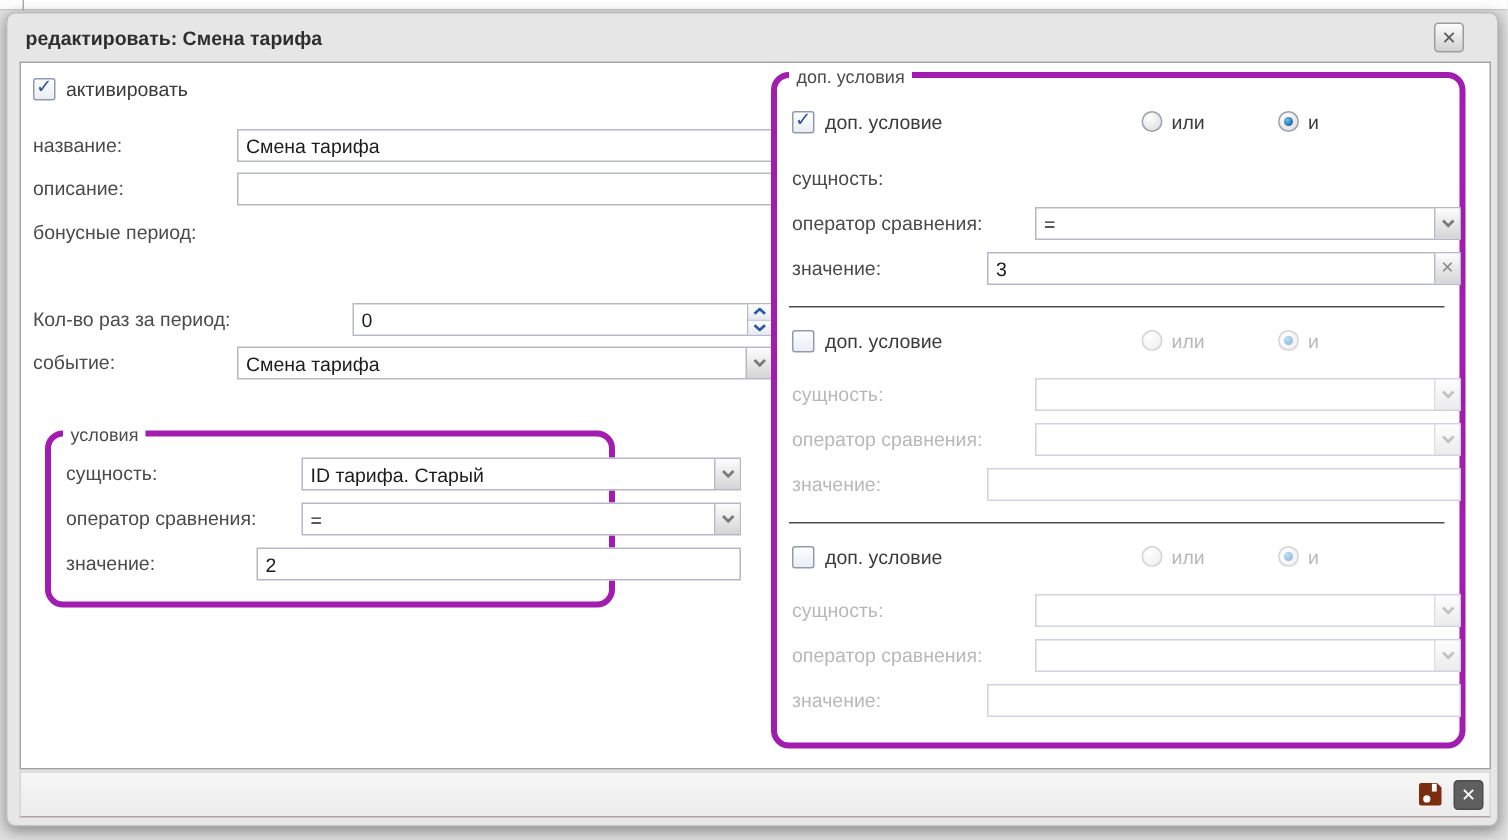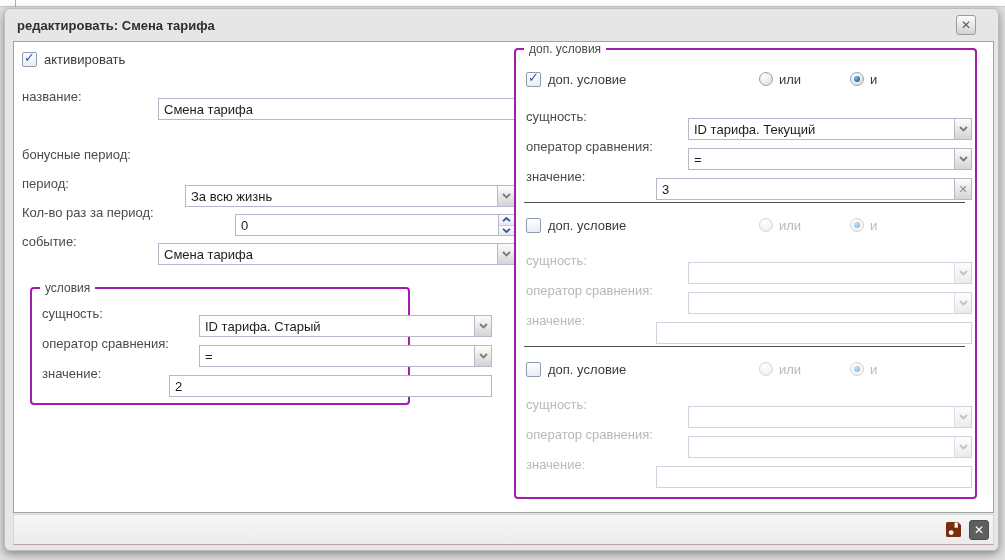--- a/index.html
+++ b/index.html
@@ -20,21 +20,21 @@
     background:linear-gradient(#fcfcfc,#d2d2d2); cursor:pointer;
     display:flex; align-items:center; justify-content:center;
     font-size:12px; font-weight:bold; color:#5a5a5a; }
 
   .form-panel { position:absolute; left:8px; top:32px; width:981px; height:472px;
     background:#fff; border:1px solid #a2a2a2; }
 
   
   .row { position:absolute; left:8px; right:8px; height:22px; }
   .lbl { position:absolute; left:0; top:0; line-height:22px; font-size:13px; color:#4b4b4b; white-space:nowrap;text-align:center; }
-  .field { position:absolute; top:12px; height:22px;text-decoration:underline; }
+  .field { position:absolute; top:0; height:22px;text-decoration:underline; }
   .field input { width:100%; height:22px; border:1px solid #b5b8c8; background:#fff;
     font-family:inherit; font-size:13px; color:#1c1c1c; padding:0 20px 0 5px; outline:none; }
   .field.plain input { padding-right:5px; }
   .trigger { position:absolute; right:1px; top:1px; bottom:1px; width:17px;
     border-left:1px solid #b5b8c8; background:linear-gradient(#fdfdfd,#d4d4d4);
     display:flex; align-items:center; justify-content:center; cursor:pointer; }
   .trigger .clear-glyph { font-size:11px; font-weight:bold; color:#8a8a8a; line-height:1; }
   .spin { position:absolute; right:1px; top:1px; bottom:1px; width:16px;
     border-left:1px solid #b5b8c8; display:flex; flex-direction:column; }
   .spin .sbtn { flex:1; display:flex; align-items:center; justify-content:center;
@@ -47,21 +47,21 @@
   .cb .glyph { display:none; position:absolute; left:1px; top:-3px;
     font-size:13px; font-weight:bold; color:#2b56a7; }
   .cb.checked .glyph { display:block; }
   .radio { position:absolute; width:14px; height:14px; border:1px solid #9aa0ad; border-radius:50%;
     background:radial-gradient(circle at 35% 30%, #ffffff, #d9d9d9); cursor:pointer; }
   .radio.checked::after { content:""; position:absolute; inset:3px; border-radius:50%;
     background:radial-gradient(circle at 35% 35%, #6fc1ea, #1565ad 75%); }
   .cb-label { position:absolute; line-height:16px; font-size:13px; color:#3a3a3a; white-space:nowrap; }
 
   
-  .fieldset { position:absolute; border:2px solid #a21caf; border-radius:4px; background:#fff; }
+  .fieldset { position:absolute; border:4px solid #a21caf; border-radius:12px; background:#fff; }
   .legend { position:absolute; top:-8px; left:8px; background:#fff; padding:0 5px;
     font-size:12px; color:#4b4b4b; }
   .frow { position:absolute; left:10px; right:10px; height:22px; }
   .sep { position:absolute; left:8px; right:10px; height:1px; background:#4e4e4e; }
 
   
   .disabled .lbl, .disabled .cb-label.rlabel { color:#b8b8b8; }
   .disabled .field input { border-color:#ced3de; color:#9a9a9a; }
   .disabled .trigger { opacity:.45; }
   .disabled .radio { opacity:.45; }
@@ -97,36 +97,31 @@
       <span class="cb-label" style="left:22px;top:0">активировать</span>
     </div>
 
     <div class="row" style="top:44px">
       <span class="lbl">название:</span>
       <div class="field plain" style="left:136px;width:357px">
         <input type="text" value="Смена тарифа" style="">
       </div>
     </div>
 
+    <div class="row" style="top:73px">
+      <span class="lbl">описание:</span>
+      <div class="field plain" style="left:136px;width:357px">
+        <input type="text" value="" style="">
+      </div>
+    </div>
 
     <div class="row" style="top:102px">
       <span class="lbl">бонусные период:</span>
     </div>
 
-    <div class="row" style="top:131px">
-      <span class="lbl">период:</span>
-      <div class="field" style="left:163px;width:330px">
-        <input type="text" value="За всю жизнь" style="">
-        <span class="trigger">
-          <svg width="9" height="6" viewBox="0 0 9 6">
-              <path d="M1 1l3.5 3.5L8 1" fill="none" stroke="#7a7a7a" stroke-width="1.8"></path>
-            </svg>
-        </span>
-      </div>
-    </div>
 
     <div class="row" style="top:160px">
       <span class="lbl">Кол-во раз за период:</span>
       <div class="field" style="left:213px;width:280px">
         <input type="text" value="0" style="">
         <span class="spin">
           <span class="sbtn">
             <svg width="9" height="5" viewBox="0 0 9 5">
                 <path d="M1 4.2 4.5 1 8 4.2" fill="none" stroke="#2a57a8" stroke-width="1.8"></path>
               </svg>
@@ -196,28 +191,20 @@
             <span class="glyph">✓</span>
           </span>
           <span class="cb-label" style="left:22px;top:0">доп. условие</span>
           <span class="radio" style="left:233px;top:0"></span>
           <span class="cb-label rlabel" style="left:253px;top:0">или</span>
           <span class="radio checked" style="left:324px;top:0"></span>
           <span class="cb-label rlabel" style="left:344px;top:0">и</span>
         </div>
         <div class="frow" style="top:56px">
           <span class="lbl">сущность:</span>
-          <div class="field" style="left:162px;width:284px">
-            <input type="text" value="ID тарифа. Текущий" style="">
-            <span class="trigger">
-              <svg width="9" height="6" viewBox="0 0 9 6">
-                  <path d="M1 1l3.5 3.5L8 1" fill="none" stroke="#7a7a7a" stroke-width="1.8"></path>
-                </svg>
-            </span>
-          </div>
         </div>
         <div class="frow" style="top:86px">
           <span class="lbl">оператор сравнения:</span>
           <div class="field" style="left:162px;width:284px">
             <input type="text" value="=" style="">
             <span class="trigger">
               <svg width="9" height="6" viewBox="0 0 9 6">
                   <path d="M1 1l3.5 3.5L8 1" fill="none" stroke="#7a7a7a" stroke-width="1.8"></path>
                 </svg>
             </span>

